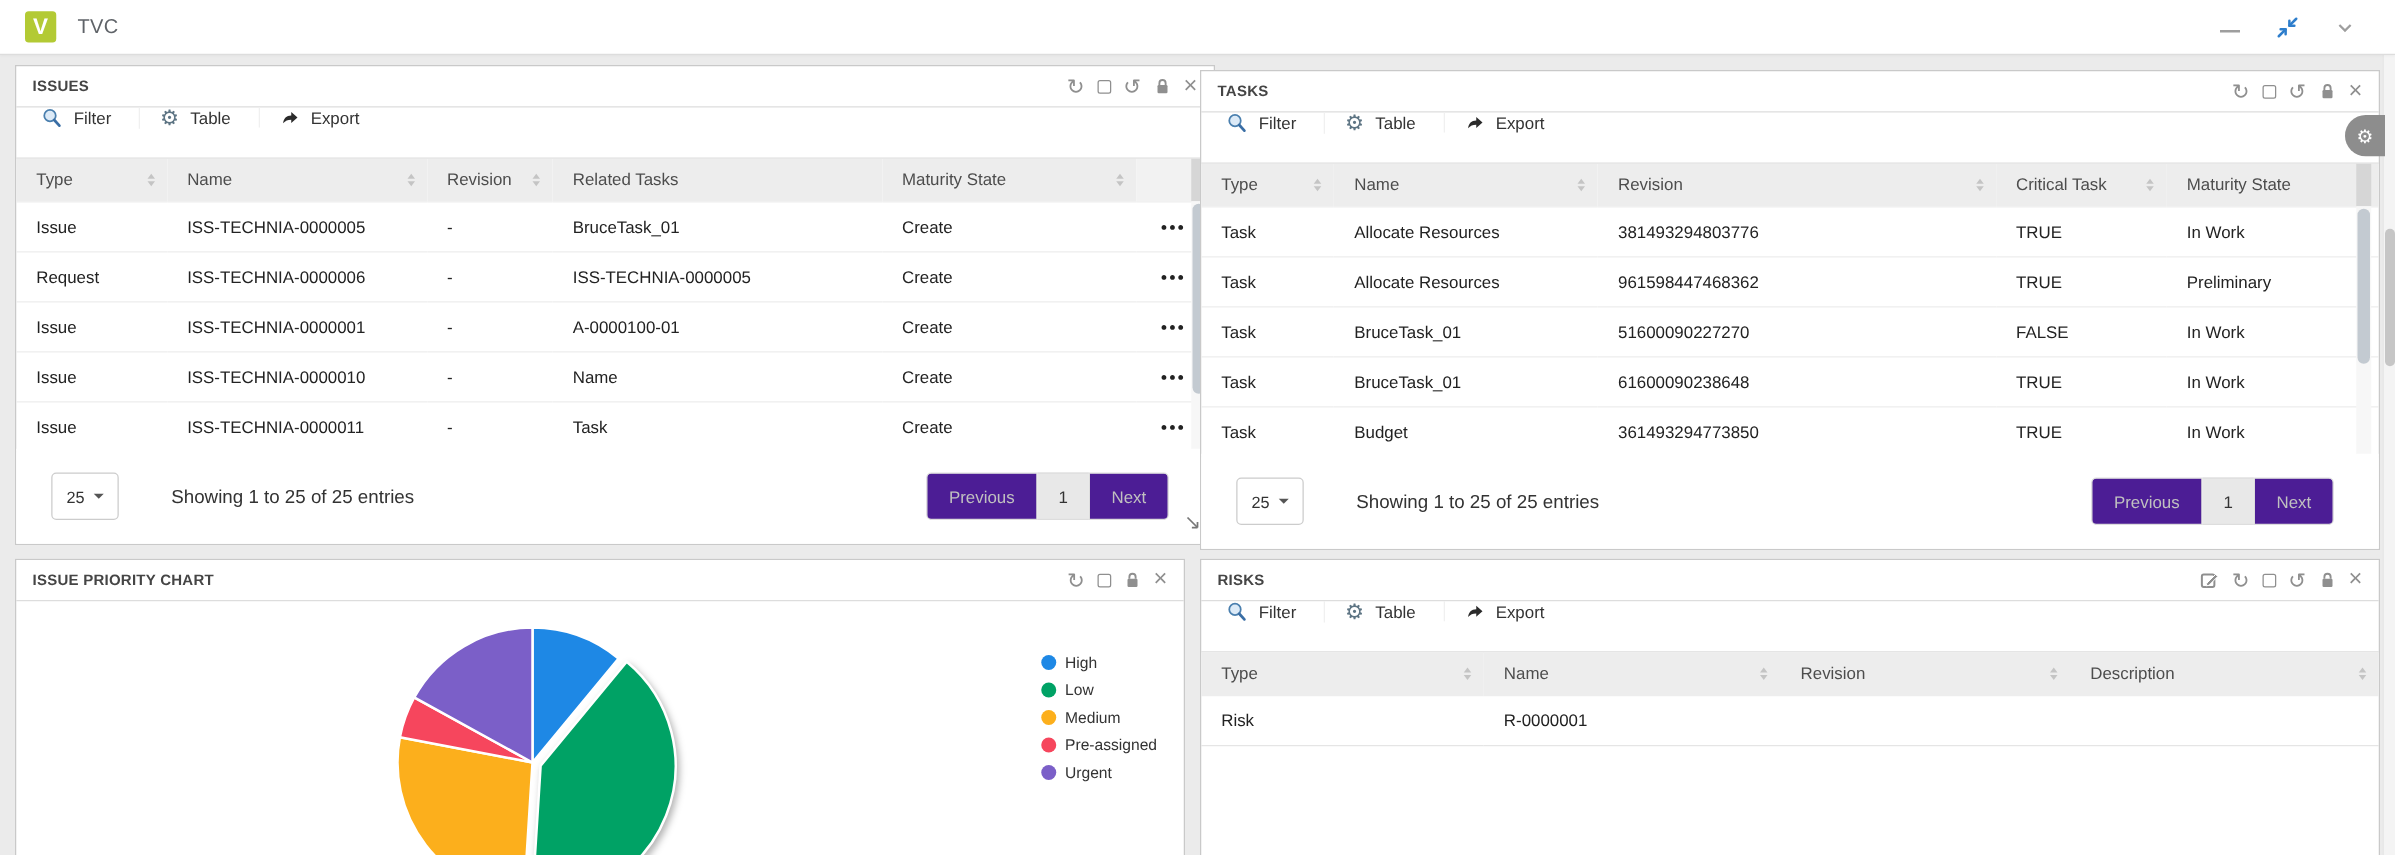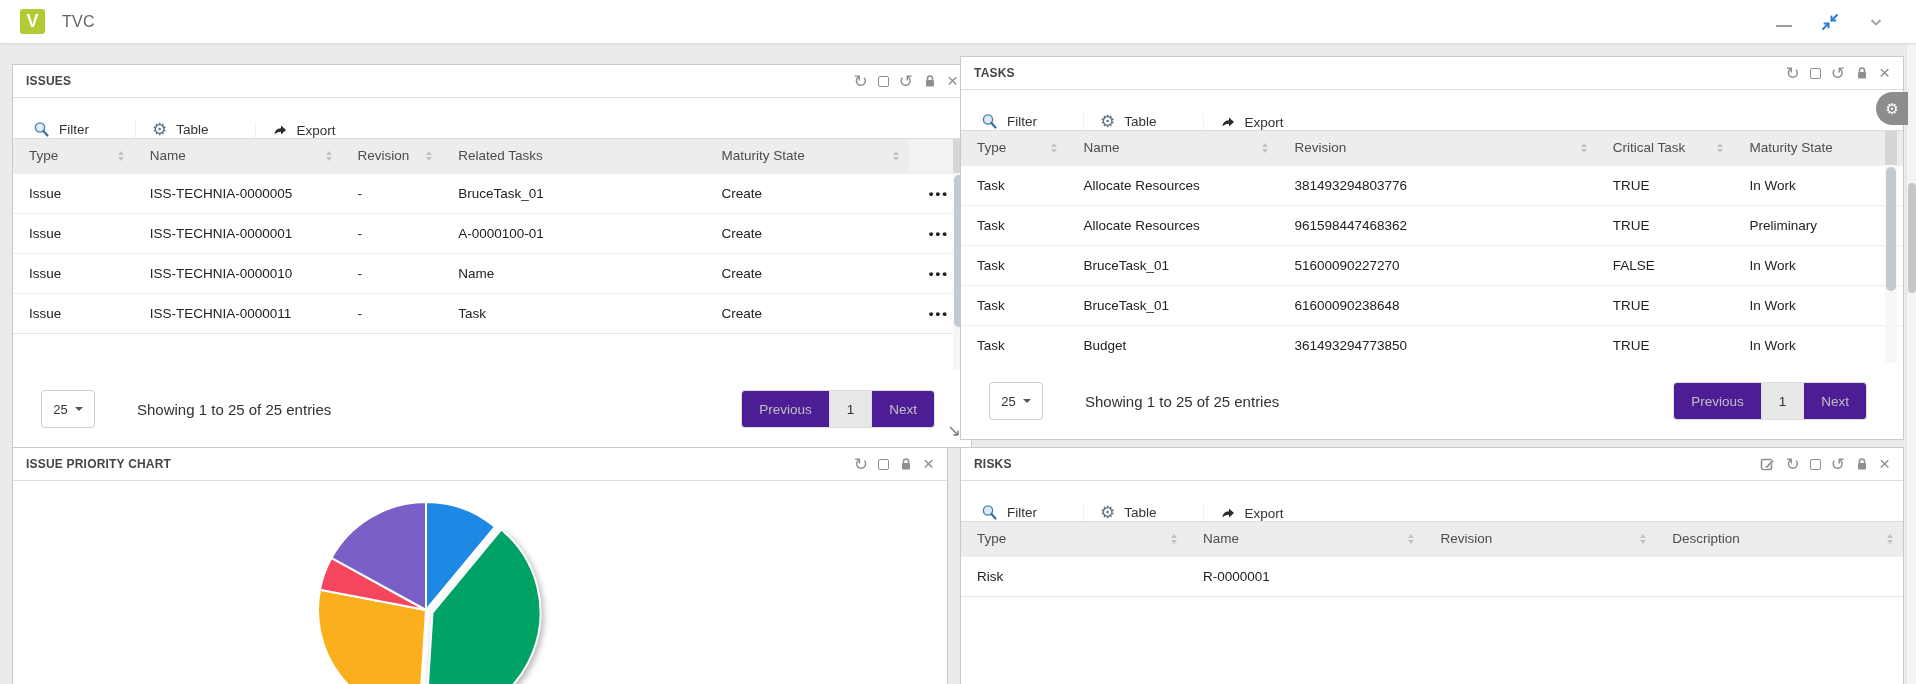--- a/index.html
+++ b/index.html
@@ -11,34 +11,34 @@
             border-bottom:1px solid #ddd; display:flex; align-items:center; padding:0 20px;
             box-shadow:0 1px 2px rgba(0,0,0,.04); z-index:5; }
   .logo { width:25px; height:25px; background:#b3ca34; border-radius:3px; color:#fff;
           font-weight:700; font-size:18px; display:flex; align-items:center; justify-content:center; }
   .topbar-title { margin-left:17px; font-size:16px; color:#5f6368; letter-spacing:.3px; }
   .topbar-right { margin-left:auto; display:flex; align-items:center; gap:28px; padding-right:12px; }
   .minimize-bar { width:16px; height:2px; background:#9e9e9e; display:inline-block; }
 
   
   .panel { position:absolute; background:#fff; border:1px solid #c9c9c9; }
-  #panel-issues { left:12px; top:64px;  width:960px; height:384px; }
+  #panel-issues { left:12px; top:52px;  width:960px; height:384px; }
   #panel-tasks  { left:960px; top:56px; width:944px; height:384px; }
   #panel-chart  { left:12px; top:447px; width:936px; height:260px; }
   #panel-risks  { left:960px; top:447px; width:944px; height:260px; }
 
   .panel-header { height:33px; border-bottom:1px solid #ddd; display:flex; align-items:center; padding:0 13px; }
   .panel-title  { font-size:12px; font-weight:700; color:#454545; letter-spacing:.2px; }
   .panel-icons  { margin-left:auto; display:flex; align-items:center; gap:10px; }
   .hicon { color:#8f8f8f; font-size:17px; line-height:1; display:inline-flex; align-items:center;
            justify-content:center; cursor:pointer; }
   .hicon.sq { width:11px; height:11px; border:1.5px solid #8f8f8f; border-radius:2px; }
   .hicon.close { font-size:19px; font-weight:400; margin-top:-2px; }
 
-  .panel-toolbar { height:41px; border-bottom:1px solid #ddd; display:flex; align-items:flex-end; padding-left:4px;gap:24px; }
+  .panel-toolbar { height:41px; border-bottom:1px solid #ddd; display:flex; align-items:flex-start; padding-left:4px; }
   .tool { display:flex; align-items:center; gap:9px; padding:0 22px 0 16px; font-size:13.5px; color:#333; cursor:pointer; }
   .tool + .tool { border-left:1px solid #f0f0f0; }
   .gear-glyph { font-size:17px; color:#5e7584; line-height:1; }
 
   
   .grid { width:100%; border-collapse:collapse; table-layout:fixed; }
   .grid th { background:#ededed; height:34px; font-size:13.5px; color:#4d4d4d; font-weight:400;
              text-align:left; padding:0 10px 0 16px; }
   .grid th.dots-th { background:#f2f2f2; }
   .th-inner { display:flex; align-items:center; }
@@ -208,20 +208,28 @@
     <tbody>
       <tr>
         <td>Issue</td>
         <td>ISS-TECHNIA-0000005</td>
         <td>-</td>
         <td>BruceTask_01</td>
         <td>Create</td>
         <td class="dots-cell">•••</td>
       </tr>
       <tr>
+        <td>Request</td>
+        <td>ISS-TECHNIA-0000006</td>
+        <td>-</td>
+        <td>ISS-TECHNIA-0000005</td>
+        <td>Create</td>
+        <td class="dots-cell">•••</td>
+      </tr>
+      <tr>
         <td>Issue</td>
         <td>ISS-TECHNIA-0000001</td>
         <td>-</td>
         <td>A-0000100-01</td>
         <td>Create</td>
         <td class="dots-cell">•••</td>
       </tr>
       <tr>
         <td>Issue</td>
         <td>ISS-TECHNIA-0000010</td>
@@ -428,20 +436,42 @@
     </span>
   </div>
   <div class="chart-body">
     <svg width="936" height="220" viewBox="0 0 936 220">
         <path d="M 413 129 L 413 21 A 108 108 0 0 1 481.8417908928585 45.78456978021477 Z" fill="#1e88e5" stroke="#fff" stroke-width="2"></path>
         <path d="M 419.50843540121775 131.57687186879275 L 488.35022629407626 48.36144164900752 A 108 108 0 0 1 412.72705929205193 239.36375853904607 Z" fill="#00a265" stroke="#fff" stroke-width="2" class="exploded"></path>
         <path d="M 413 129 L 406.2186238908342 236.78688667025332 A 108 108 0 0 1 306.9129769213016 108.76281802474173 Z" fill="#fcaf1c" stroke="#fff" stroke-width="2"></path>
         <path d="M 413 129 L 306.9129769213016 108.76281802474173 A 108 108 0 0 1 318.3588785552628 76.97060319701474 Z" fill="#f6465d" stroke="#fff" stroke-width="2"></path>
         <path d="M 413 129 L 318.3588785552628 76.97060319701474 A 108 108 0 0 1 413 21 Z" fill="#7b5fc8" stroke="#fff" stroke-width="2"></path>
       </svg>
+    <div class="legend">
+        <div class="legend-item">
+          <span class="legend-dot" style="background: rgb(30, 136, 229);"></span>
+          <span>High</span>
+        </div>
+        <div class="legend-item">
+          <span class="legend-dot" style="background: rgb(0, 162, 101);"></span>
+          <span>Low</span>
+        </div>
+        <div class="legend-item">
+          <span class="legend-dot" style="background: rgb(252, 175, 28);"></span>
+          <span>Medium</span>
+        </div>
+        <div class="legend-item">
+          <span class="legend-dot" style="background: rgb(246, 70, 93);"></span>
+          <span>Pre-assigned</span>
+        </div>
+        <div class="legend-item">
+          <span class="legend-dot" style="background: rgb(123, 95, 200);"></span>
+          <span>Urgent</span>
+        </div>
+      </div>
   </div>
 </div>
 
 <div class="panel" id="panel-risks">
   <div class="panel-header">
     <span class="panel-title">RISKS</span>
     <span class="panel-icons">
       <span class="hicon">
           <svg width="15" height="15" viewBox="0 0 15 15">
             <rect x="1.5" y="2.5" width="10" height="10" rx="1.5" fill="none" stroke="#8f8f8f" stroke-width="1.6"></rect>

